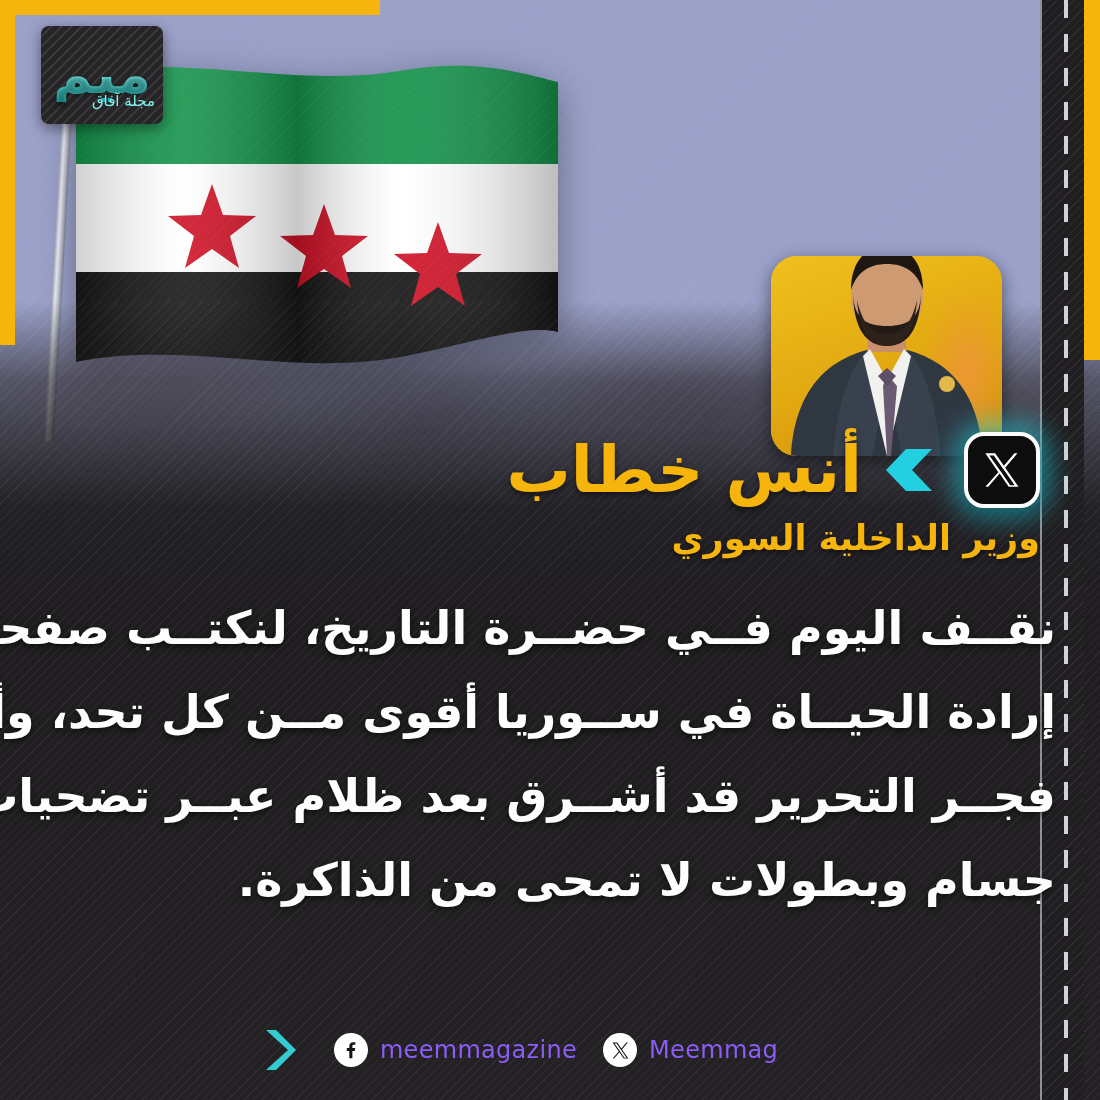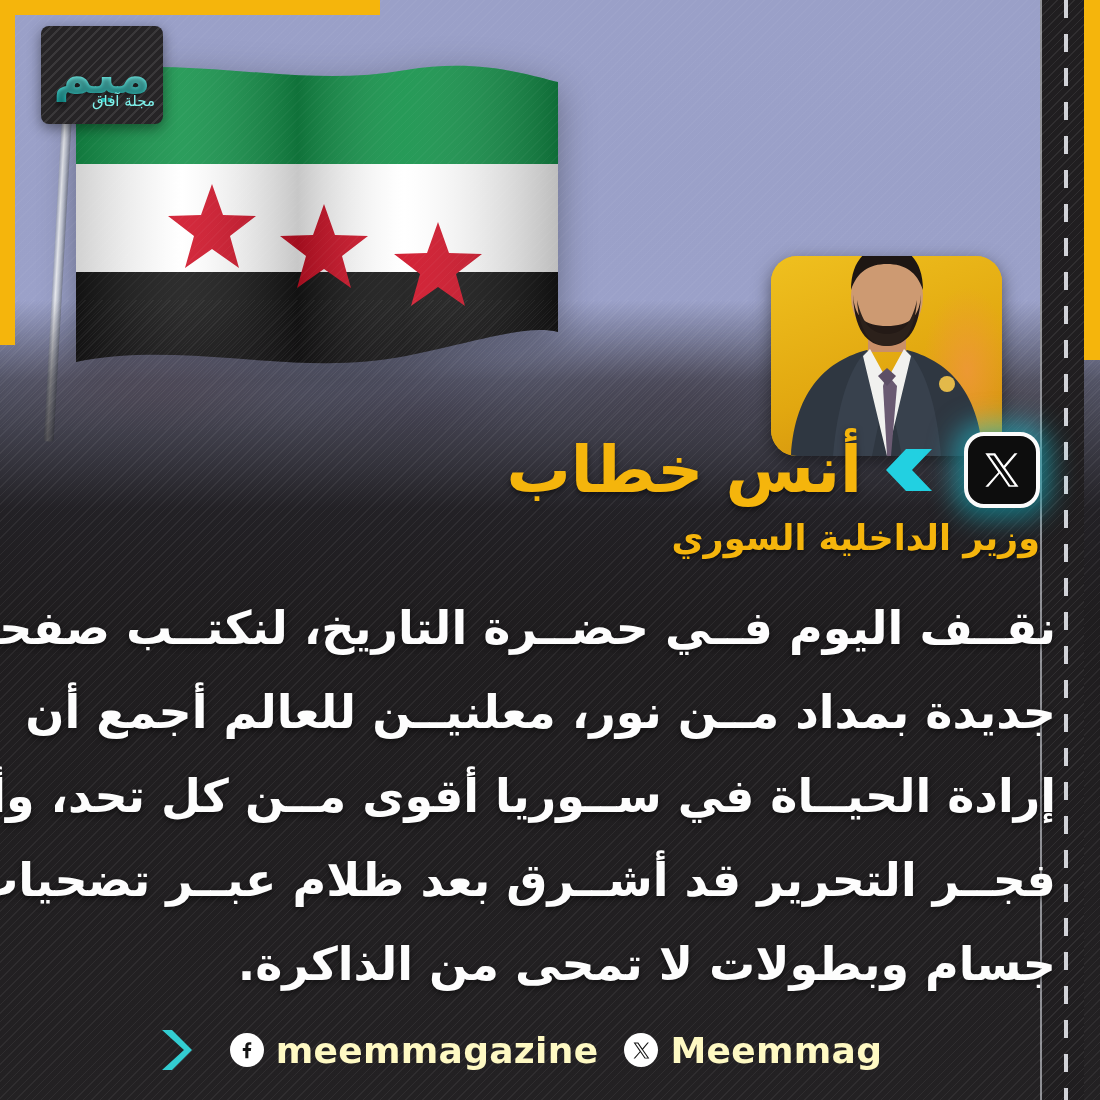--- a/index.html
+++ b/index.html
@@ -92,21 +92,21 @@
     text-shadow:0 2px 6px rgba(0,0,0,.6);}
   .quote .ln{display:block;white-space:nowrap;}
 
   
   .footer{position:absolute;left:0;right:60px;bottom:18px;height:64px;z-index:8;
     display:flex;align-items:center;justify-content:center;gap:26px;direction:ltr;}
   .f-chev{margin-right:10px;display:flex;align-items:center;}
   .soc{display:flex;align-items:center;gap:12px;}
   .soc-icon{width:34px;height:34px;border-radius:50%;background:#fff;display:flex;align-items:center;
     justify-content:center;color:#141414;font-weight:bold;}
-  .soc-label{color:#fef9c3;font-size:36px;font-weight:bold;letter-spacing:.3px;}
+  .soc-label{color:#8b5cf6;font-size:24px;font-weight:normal;letter-spacing:.3px;}
 </style>
 </head>
 <body>
 
 <div class="card">
 
   <div class="photo">
     <div class="city-blur"></div>
   </div>
 
@@ -193,21 +193,20 @@
       <svg width="40" height="40" viewBox="0 0 24 24" fill="#ffffff">
         <path d="M13.9 10.6 21.3 2h-1.8l-6.4 7.5L7.9 2H2l7.8 11.3L2 22h1.8l6.8-7.9L16 22h5.9l-8-11.4zM11.5 13.2l-.8-1.1L4.4 3.3h2.7l5.1 7.3.8 1.1 6.6 9.4h-2.7l-5.4-7.9z"></path>
       </svg>
     </span>
   </div>
 
   <div class="role">وزير الداخلية السوري</div>
 
   <div class="quote">
     <span class="ln">نقــف اليوم فــي حضــرة التاريخ، لنكتــب صفحة</span>
-    <span class="ln">جديدة بمداد مــن نور، معلنيــن للعالم أجمع أن</span>
     <span class="ln">إرادة الحيــاة في ســوريا أقوى مــن كل تحد، وأن</span>
     <span class="ln">فجــر التحرير قد أشــرق بعد ظلام عبــر تضحيات</span>
     <span class="ln">جسام وبطولات لا تمحى من الذاكرة.</span>
   </div>
 
   <div class="footer">
     <span class="f-chev">
       <svg width="36" height="44" viewBox="0 0 36 44">
         <path d="M4,2 L26,22 L4,42 L14,42 L34,22 L14,2 Z" fill="#33cdd1"></path>
       </svg>

